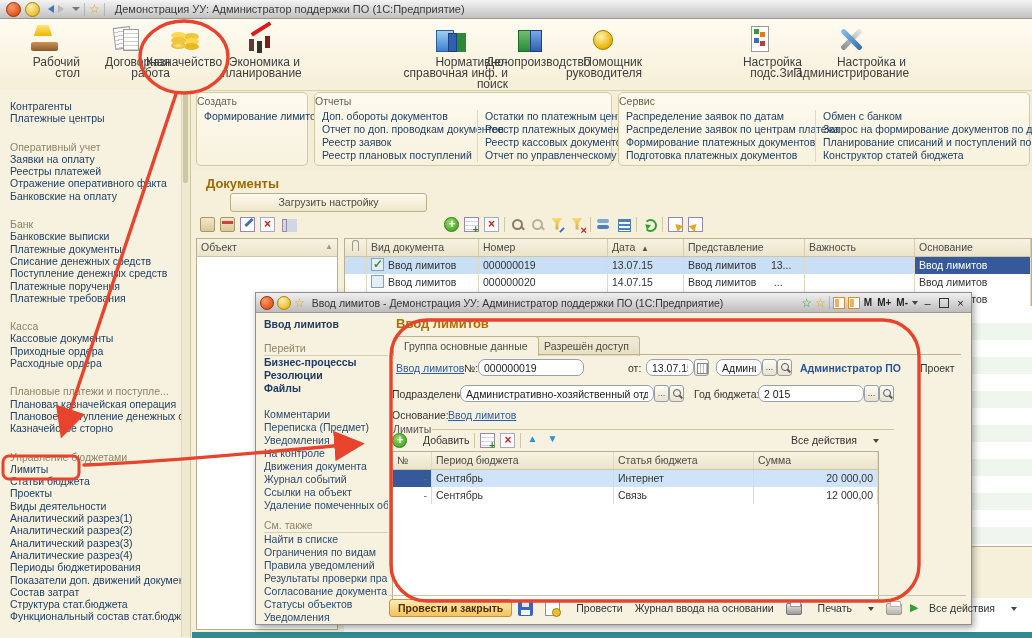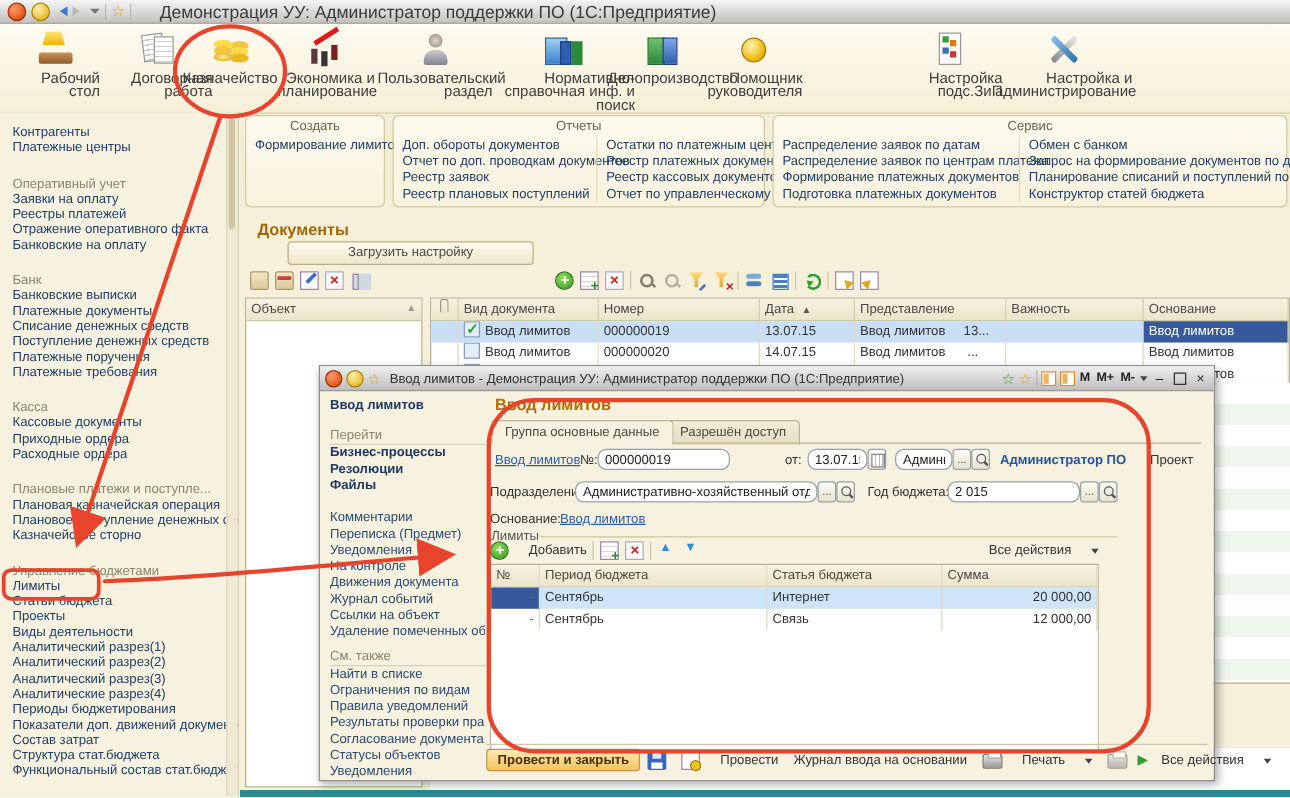--- a/index.html
+++ b/index.html
@@ -8,21 +8,21 @@
   .titlebar{position:absolute;left:0;top:0;width:1032px;height:19px;background:linear-gradient(#f4f4f4,#c2c2c2);border-bottom:1px solid #98968e;display:flex;align-items:center;gap:4px;padding:0 6px;box-sizing:border-box;z-index:3}
   .cbtn{width:13px;height:13px;border-radius:50%;flex:0 0 auto;cursor:pointer}
   .cbtn.red{background:radial-gradient(circle at 35% 30%,#ff9a6a,#d43c00);border:1px solid #9c2e00}
   .cbtn.yel{background:radial-gradient(circle at 35% 30%,#fff0b0,#e2aa00);border:1px solid #ad8200}
   .arr{width:0;height:0;border:4px solid transparent;display:inline-block;cursor:pointer}
   .arr.l{border-right:6px solid #3a78c2}
   .arr.r{border-left:6px solid #b9b9b9}
   .arr.d{border-top:4px solid #777;margin-top:4px}
   .star{color:#e2a600;font-size:12px;line-height:12px;cursor:pointer}
   .vsep{width:1px;height:13px;background:#9f9f9f;opacity:.6}
-  .tb-title{color:#3a3a3a;margin-left:19px;font-size:14px;white-space:nowrap}
+  .tb-title{color:#3a3a3a;margin-left:6px;font-size:11px;white-space:nowrap}
   
   .ribbon{position:absolute;left:0;top:19px;width:1032px;height:71px;background:linear-gradient(#fefbf1,#f6efd7);border-bottom:1px solid #d8cfab;z-index:2}
   .rib{position:absolute;top:5px;text-align:right;color:#3d3d3d;font-size:12px;line-height:11px;cursor:pointer}
   .ri{display:block;margin:0 auto 3px;width:34px;height:30px;position:relative}
   .ri::before,.ri::after{content:"";position:absolute}
   .ri-desk::before{left:6px;top:1px;width:18px;height:11px;background:linear-gradient(#ffe57a,#f0b400);clip-path:polygon(18% 0,82% 0,100% 100%,0 100%)}
   .ri-desk::after{left:3px;bottom:3px;width:27px;height:9px;background:linear-gradient(#cf9257,#8a5a2a);border-radius:2px}
   .ri-docs::before{left:5px;top:3px;width:15px;height:20px;background:#fff;border:1px solid #999;background-image:repeating-linear-gradient(#fff 0 3px,#c6c6c6 3px 4px);transform:rotate(-7deg)}
   .ri-docs::after{left:14px;top:5px;width:14px;height:20px;background:#fff;border:1px solid #999;background-image:repeating-linear-gradient(#fff 0 3px,#cfcfcf 3px 4px)}
   .ri-coins::before{left:5px;top:18px;width:15px;height:7px;border-radius:50%;background:radial-gradient(#ffe98a,#d8a300);box-shadow:0 -5px 0 #f2c53c,0 -10px 0 #ffd84e,13px 1px 0 #e8b820,13px -4px 0 #ffd84e,13px -9px 0 #f2c53c}
@@ -36,21 +36,21 @@
   .ri-binder::after{left:18px;top:6px;width:10px;height:20px;background:linear-gradient(#7aa8e8,#2f5fb0);border:1px solid #1f3f80}
   .ri-coin::before{left:8px;top:6px;width:18px;height:18px;border-radius:50%;background:radial-gradient(circle at 38% 32%,#fff3b0,#e8b400 70%,#a87800);border:1px solid #a87800}
   .ri-personpc::before{left:5px;top:4px;width:9px;height:9px;border-radius:50%;background:#8f857c;box-shadow:-1px 11px 0 0 #a89a8c}
   .ri-personpc::after{left:14px;top:8px;width:16px;height:12px;background:linear-gradient(#bcd8f4,#3a6fc0);border:2px solid #555}
   .ri-docflow::before{left:9px;top:2px;width:16px;height:24px;background:#fff;border:1px solid #999}
   .ri-docflow::after{left:12px;top:5px;width:5px;height:5px;background:#3a9a3a;box-shadow:6px 3px 0 #e07820,0 9px 0 #3a6fc0,6px 12px 0 #c03a3a}
   .ri-tools::before{left:15px;top:2px;width:5px;height:27px;background:linear-gradient(#e8e8e8,#8a8a8a);transform:rotate(45deg);border-radius:2px}
   .ri-tools::after{left:15px;top:2px;width:5px;height:27px;background:linear-gradient(#8ac0e8,#2f6fb0);transform:rotate(-45deg);border-radius:2px}
   
   .panel{position:absolute;top:92px;height:74px;border:1px solid #d4caa0;border-radius:5px;background:linear-gradient(#fdfaef,#f8f2dd);box-sizing:border-box;z-index:2}
-  .panel .pt{font-size:10.5px;color:#6b6248;text-align:center;margin:2px 0 3px}
+  .panel .pt{font-size:10.5px;color:#6b6248;text-align:left;margin:2px 0 3px}
   .panel a{display:block;font-size:10.5px;line-height:13px;color:#1f3f68;text-decoration:none;white-space:nowrap;cursor:pointer}
   .pcols{display:flex}
   .pcol{padding:0 7px}
   .pcol+.pcol{border-left:1px solid #e2dab4}
   
   .sidebar{position:absolute;left:0;top:90px;width:191px;height:548px;background:#f7f2df;border-right:1px solid #cfc8a8;box-sizing:border-box;z-index:2}
   .sidebar ul{list-style:none;margin:0;padding:10px 0 0 10px}
   .sidebar li{height:12.3px;font-size:10.5px;color:#1f3f68;white-space:nowrap;cursor:pointer;overflow:hidden}
   .sidebar li.b{font-weight:normal}
   .sidebar li.h{color:#8e8468;cursor:default}
@@ -179,21 +179,20 @@
     <span class="star">☆</span>
     <span class="vsep"></span>
     <span class="tb-title">Демонстрация УУ: Администратор поддержки ПО  (1С:Предприятие)</span>
   </div>
 
   <div class="ribbon">
     <div class="rib" style="left:10px;width:70px"><span class="ri ri-desk"></span><span>Рабочий стол</span></div>
     <div class="rib" style="left:82px;width:88px"><span class="ri ri-docs"></span><span>Договорная работа</span></div>
     <div class="rib" style="left:146px;width:74px"><span class="ri ri-coins"></span><span>Казначейство</span></div>
     <div class="rib" style="left:222px;width:78px"><span class="ri ri-chart"></span><span>Экономика и планирование</span></div>
-    <div class="rib" style="left:302px;width:92px"><span class="ri ri-person"></span><span>Пользовательский раздел</span></div>
     <div class="rib" style="left:390px;width:118px"><span class="ri ri-books"></span><span>Нормативно-справочная инф. и поиск</span></div>
     <div class="rib" style="left:486px;width:86px"><span class="ri ri-binder"></span><span>Делопроизводство</span></div>
     <div class="rib" style="left:562px;width:80px"><span class="ri ri-coin"></span><span>Помощник руководителя</span></div>
     <div class="rib" style="left:796px;width:110px"><span class="ri ri-tools"></span><span>Настройка и администрирование</span></div>
     <div class="rib" style="left:716px;width:86px"><span class="ri ri-docflow"></span><span>Настройка подс.ЗиП</span></div>
   </div>
 
   <div class="panel" style="left:196px;width:112px">
     <div class="pt">Создать</div>
     <div class="pcol">

